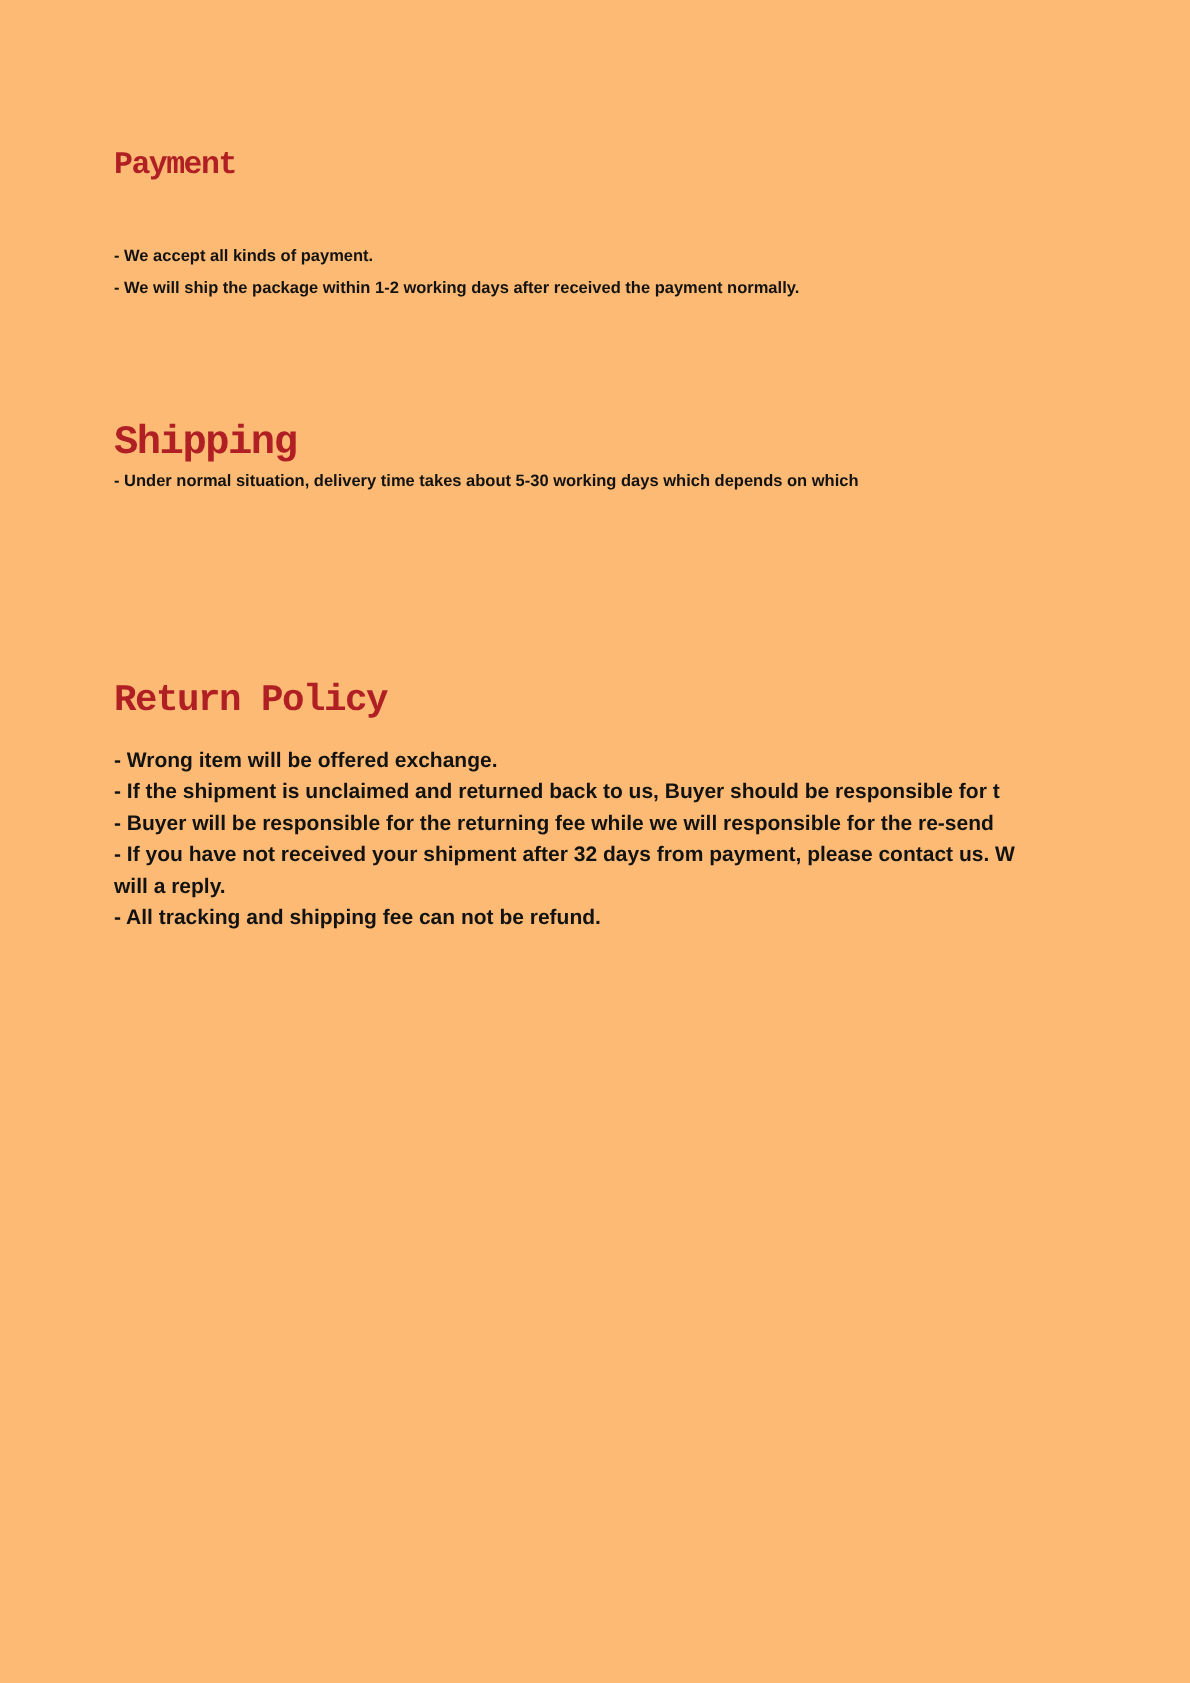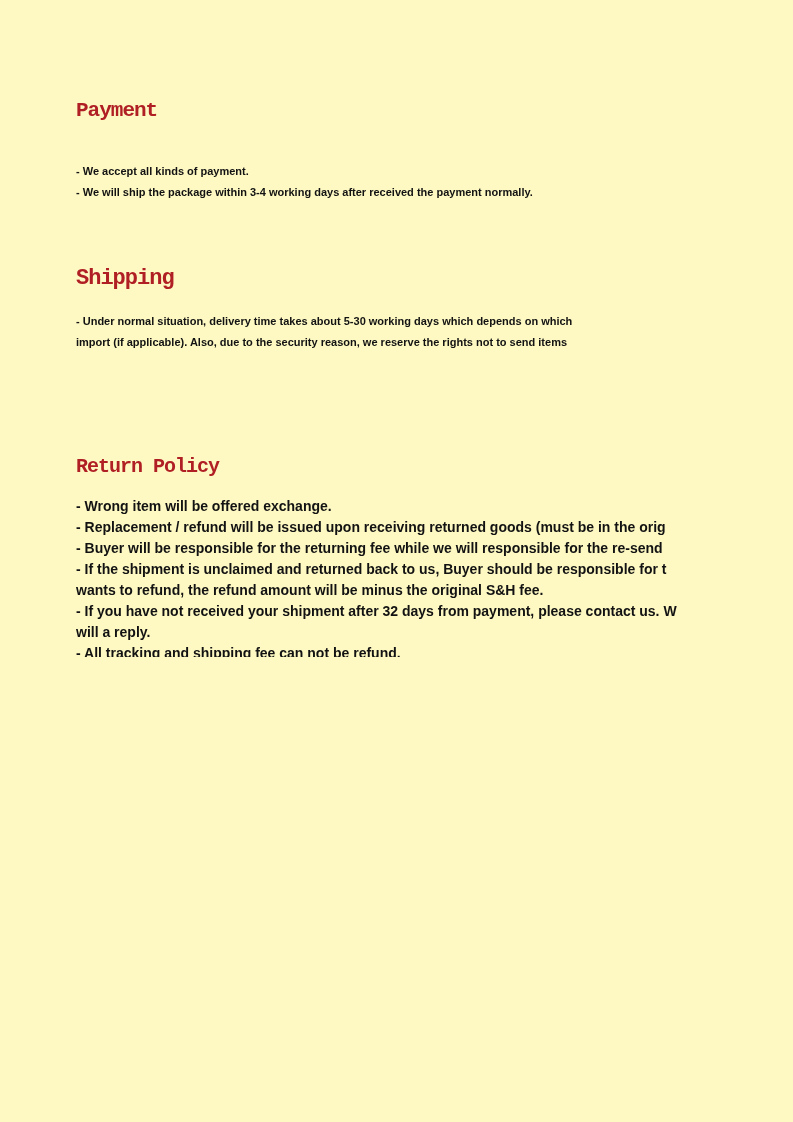--- a/index.html
+++ b/index.html
@@ -4,46 +4,46 @@
 <style>
   html, body {
     margin: 0;
     padding: 0;
     background: #ffffff;
   }
   .page {
     position: relative;
     width: 793px;
     height: 1122px;
-    background: #fef9c3;
+    background: #fdba74;
     overflow: hidden;
     font-family: "Liberation Sans", sans-serif;
   }
   .section-heading {
     position: absolute;
     left: 76px;
     font-family: "Liberation Mono", monospace;
     font-weight: bold;
     color: var(--heading-color, #b01f24);
     white-space: nowrap;
     letter-spacing: -1px;
   }
   .heading-payment {
     top: 98px;
     font-size: 21px;
     line-height: 26px;
   }
   .heading-shipping {
-    top: 261px;
-    font-size: 22px;
+    top: 278px;
+    font-size: 27px;
     line-height: 36px;
   }
   .heading-return {
     top: 453px;
-    font-size: 20px;
+    font-size: 25px;
     line-height: 27px;
     text-align: right;
   }
   .body-block {
     position: absolute;
     left: 76px;
     color: var(--body-color, #121212);
   }
   .body-sans {
     font-family: "Liberation Sans", sans-serif;
@@ -69,34 +69,31 @@
   }
 </style>
 </head>
 <body style="background: rgb(255, 255, 255);">
 
 <div class="page">
 
   <div class="section-heading heading-payment">Payment</div>
   <div class="body-block body-sans payment-body">
     <div class="policy-line">- We accept all kinds of payment.</div>
-    <div class="policy-line">- We will ship the package within 3-4 working days after received the payment normally.</div>
+    <div class="policy-line">- We will ship the package within 1-2 working days after received the payment normally.</div>
   </div>
 
   <div class="section-heading heading-shipping">Shipping</div>
   <div class="body-block body-sans shipping-body">
     <div class="policy-line">- Under normal situation, delivery time takes about 5-30 working days which depends on which</div>
-    <div class="policy-line">import (if applicable). Also, due to the security reason, we reserve the rights not to send items</div>
   </div>
 
   <div class="section-heading heading-return">Return Policy</div>
   <div class="body-block body-serif return-body">
     <div class="policy-line">- Wrong item will be offered exchange.</div>
-    <div class="policy-line">- Replacement / refund will be issued upon receiving returned goods (must be in the orig</div>
+    <div class="policy-line">- If the shipment is unclaimed and returned back to us, Buyer should be responsible for t</div>
     <div class="policy-line">- Buyer will be responsible for the returning fee while we will responsible for the re-send</div>
-    <div class="policy-line">- If the shipment is unclaimed and returned back to us, Buyer should be responsible for t</div>
-    <div class="policy-line">wants to refund, the refund amount will be minus the original S&amp;H fee.</div>
     <div class="policy-line">- If you have not received your shipment after 32 days from payment, please contact us. W</div>
     <div class="policy-line">will a reply.</div>
     <div class="policy-line">- All tracking and shipping fee can not be refund.</div>
   </div>
 
 </div>
 
 </body></html>

